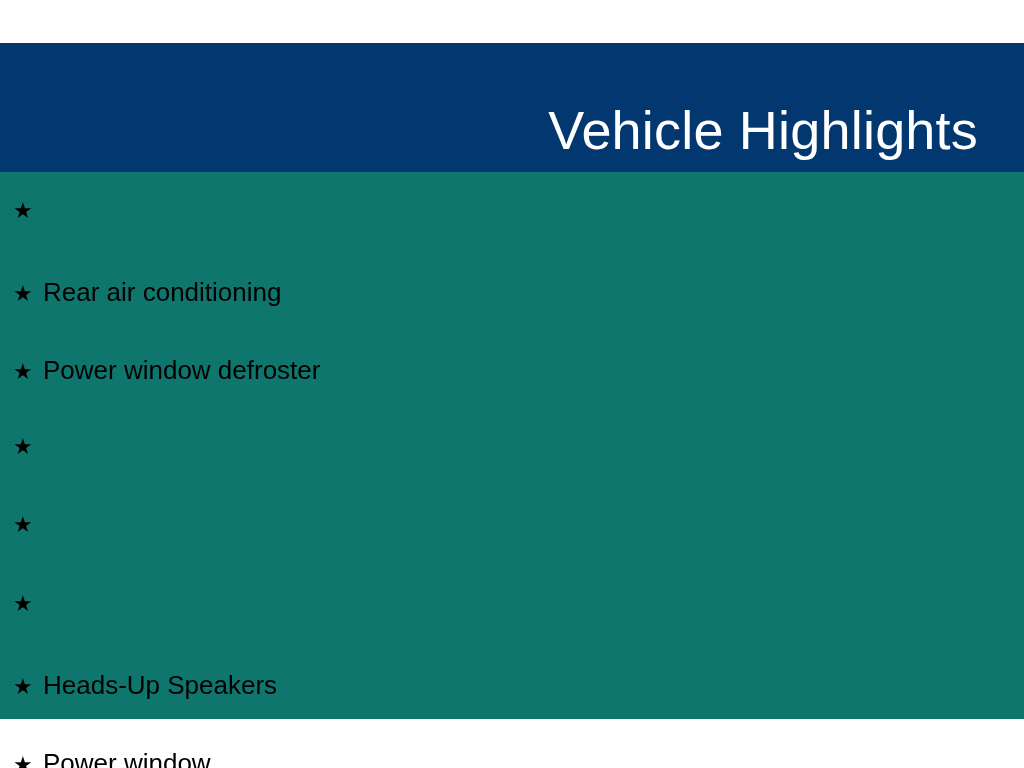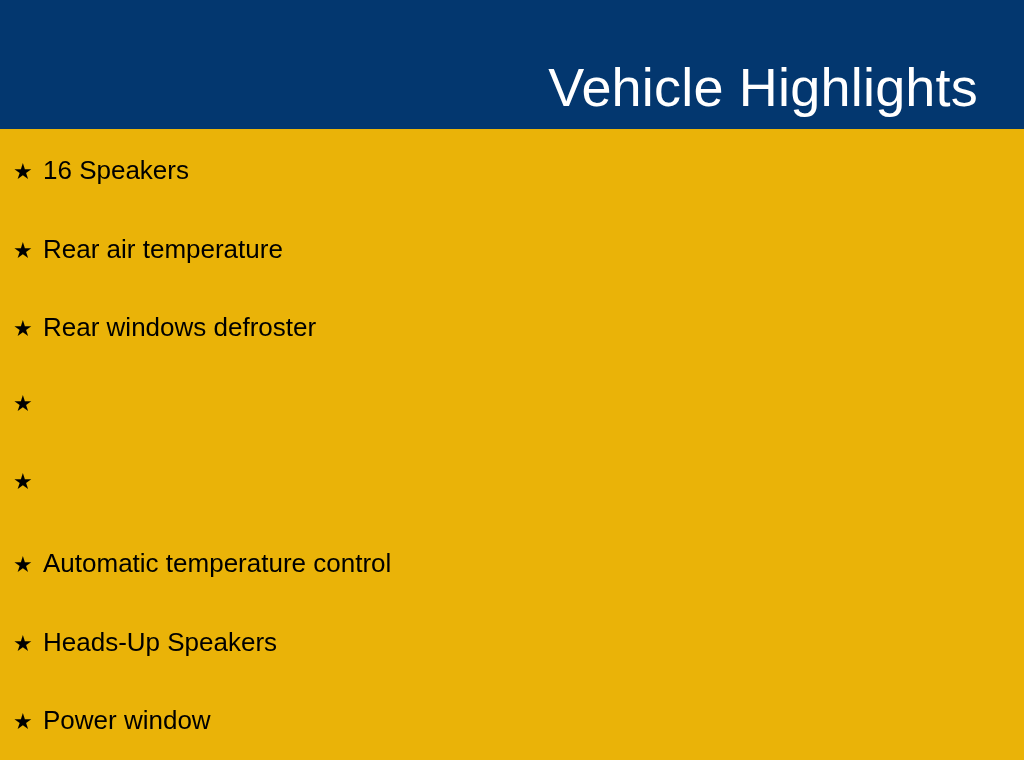--- a/index.html
+++ b/index.html
@@ -11,23 +11,24 @@
     width: 1024px;
     height: 768px;
     background: #ffffff;
     font-family: "Liberation Sans", sans-serif;
     overflow: hidden;
   }
 
   .slide {
     position: relative;
     width: 1024px;
-    height: 760px;
-    background: #eab308;
+    height: 676px;
+    background: #0f766e;
     box-sizing: border-box;
+    margin-top: 43px;
   }
 
   
   .slide-header {
     position: absolute;
     left: 0;
     top: 0;
     width: 1024px;
     height: 129px;
     background: #03376f;
@@ -100,44 +101,42 @@
 
   <div class="slide-header">
     <h1 class="slide-title">Vehicle Highlights</h1>
   </div>
 
   <div class="slide-body">
     <ul class="highlight-list">
 
       <li class="highlight-item">
         <span class="bullet-star">★</span>
-        <span class="highlight-label">16 Speakers</span>
       </li>
 
       <li class="highlight-item">
         <span class="bullet-star">★</span>
-        <span class="highlight-label">Rear air temperature</span>
+        <span class="highlight-label">Rear air conditioning</span>
       </li>
 
       <li class="highlight-item">
         <span class="bullet-star">★</span>
-        <span class="highlight-label">Rear windows defroster</span>
+        <span class="highlight-label">Power window defroster</span>
       </li>
 
       <li class="highlight-item">
         <span class="bullet-star">★</span>
       </li>
 
       <li class="highlight-item">
         <span class="bullet-star">★</span>
       </li>
 
       <li class="highlight-item">
         <span class="bullet-star">★</span>
-        <span class="highlight-label">Automatic temperature control</span>
       </li>
 
       <li class="highlight-item">
         <span class="bullet-star">★</span>
         <span class="highlight-label">Heads-Up Speakers</span>
       </li>
 
       <li class="highlight-item">
         <span class="bullet-star">★</span>
         <span class="highlight-label">Power window</span>

